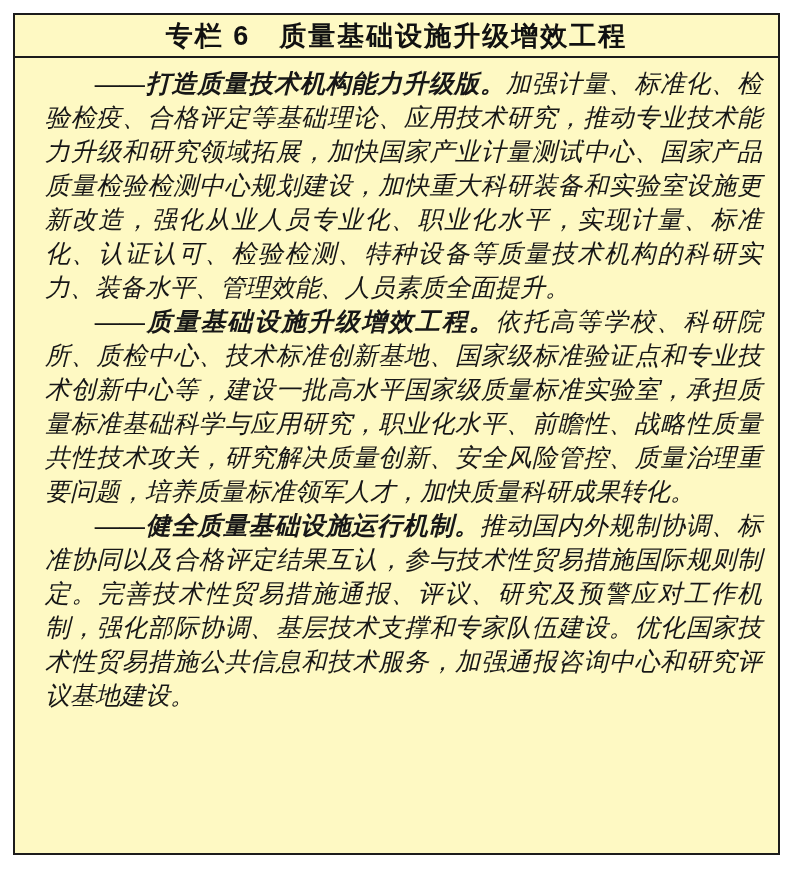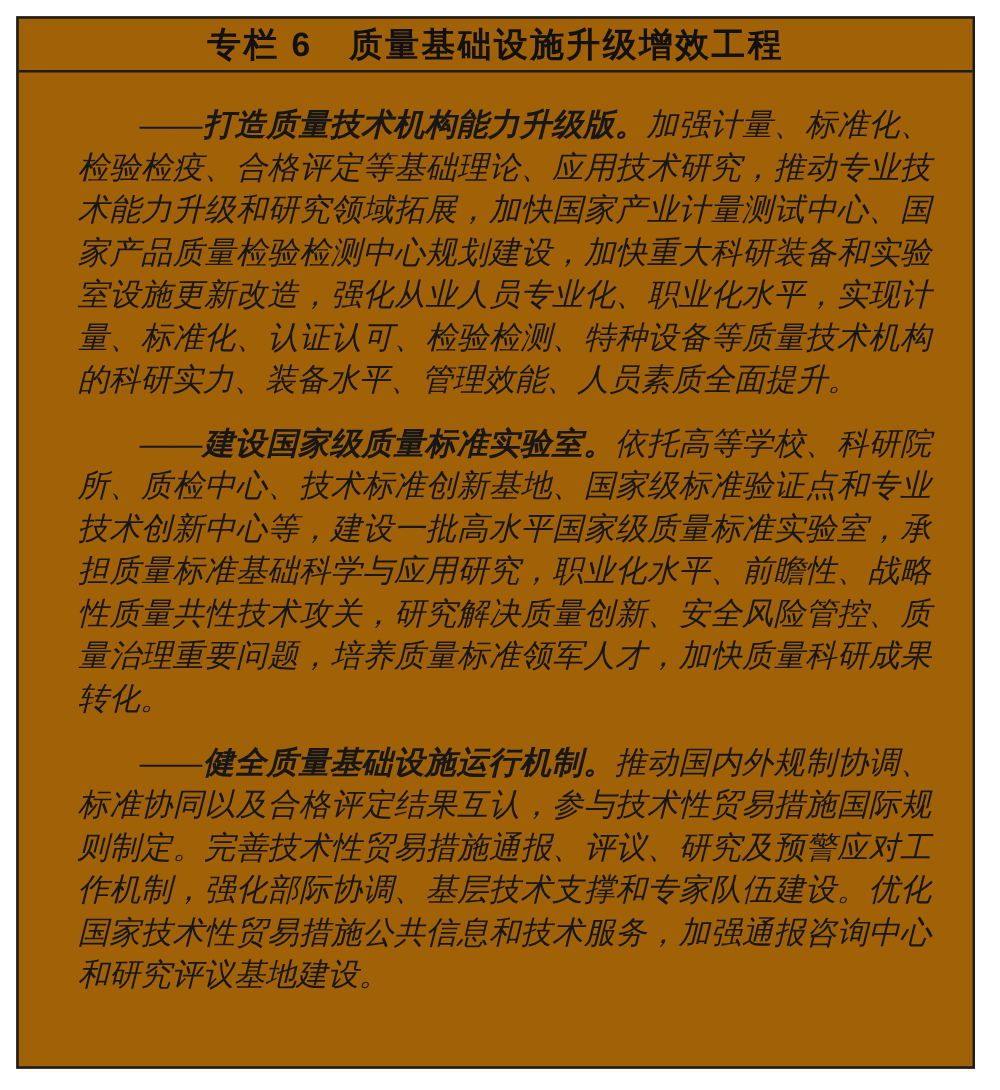--- a/index.html
+++ b/index.html
@@ -17,21 +17,21 @@
     overflow: hidden;
   }
   .panel {
     position: absolute;
     left: 13px;
     top: 13px;
     width: 767px;
     height: 842px;
     border: 2px solid #1c1c1c;
     box-sizing: border-box;
-    background: #a16207;
+    background: #fef9c3;
   }
   .panel-title {
     height: 43px;
     border-bottom: 2px solid #1c1c1c;
     box-sizing: border-box;
     display: flex;
     align-items: center;
     justify-content: center;
     font-family: "Liberation Sans", "DejaVu Sans", sans-serif;
     font-weight: 700;
@@ -42,32 +42,32 @@
   .panel-body {
     padding: 9px 16px 0 30px;
     font-size: 25px;
     line-height: 34px;
     text-align: justify;
     text-justify: inter-ideograph;
     font-style: italic;
     color: #171717;
   }
   .panel-body p {
-    margin: 17px;
+    margin: 0;
     text-indent: 2em;
   }
   .lead {
     font-weight: 700;
   }
 </style>
 </head>
 <body>
 
 <div class="page">
   <div class="panel">
     <div class="panel-title">专栏 6　质量基础设施升级增效工程</div>
     <div class="panel-body">
       <p><span class="lead">——打造质量技术机构能力升级版。</span><span>加强计量、标准化、检验检疫、合格评定等基础理论、应用技术研究，推动专业技术能力升级和研究领域拓展，加快国家产业计量测试中心、国家产品质量检验检测中心规划建设，加快重大科研装备和实验室设施更新改造，强化从业人员专业化、职业化水平，实现计量、标准化、认证认可、检验检测、特种设备等质量技术机构的科研实力、装备水平、管理效能、人员素质全面提升。</span></p>
-      <p><span class="lead">——建设国家级质量标准实验室。</span><span>依托高等学校、科研院所、质检中心、技术标准创新基地、国家级标准验证点和专业技术创新中心等，建设一批高水平国家级质量标准实验室，承担质量标准基础科学与应用研究，职业化水平、前瞻性、战略性质量共性技术攻关，研究解决质量创新、安全风险管控、质量治理重要问题，培养质量标准领军人才，加快质量科研成果转化。</span></p>
+      <p><span class="lead">——质量基础设施升级增效工程。</span><span>依托高等学校、科研院所、质检中心、技术标准创新基地、国家级标准验证点和专业技术创新中心等，建设一批高水平国家级质量标准实验室，承担质量标准基础科学与应用研究，职业化水平、前瞻性、战略性质量共性技术攻关，研究解决质量创新、安全风险管控、质量治理重要问题，培养质量标准领军人才，加快质量科研成果转化。</span></p>
       <p><span class="lead">——健全质量基础设施运行机制。</span><span>推动国内外规制协调、标准协同以及合格评定结果互认，参与技术性贸易措施国际规则制定。完善技术性贸易措施通报、评议、研究及预警应对工作机制，强化部际协调、基层技术支撑和专家队伍建设。优化国家技术性贸易措施公共信息和技术服务，加强通报咨询中心和研究评议基地建设。</span></p>
     </div>
   </div>
 </div>
 
 </body></html>

